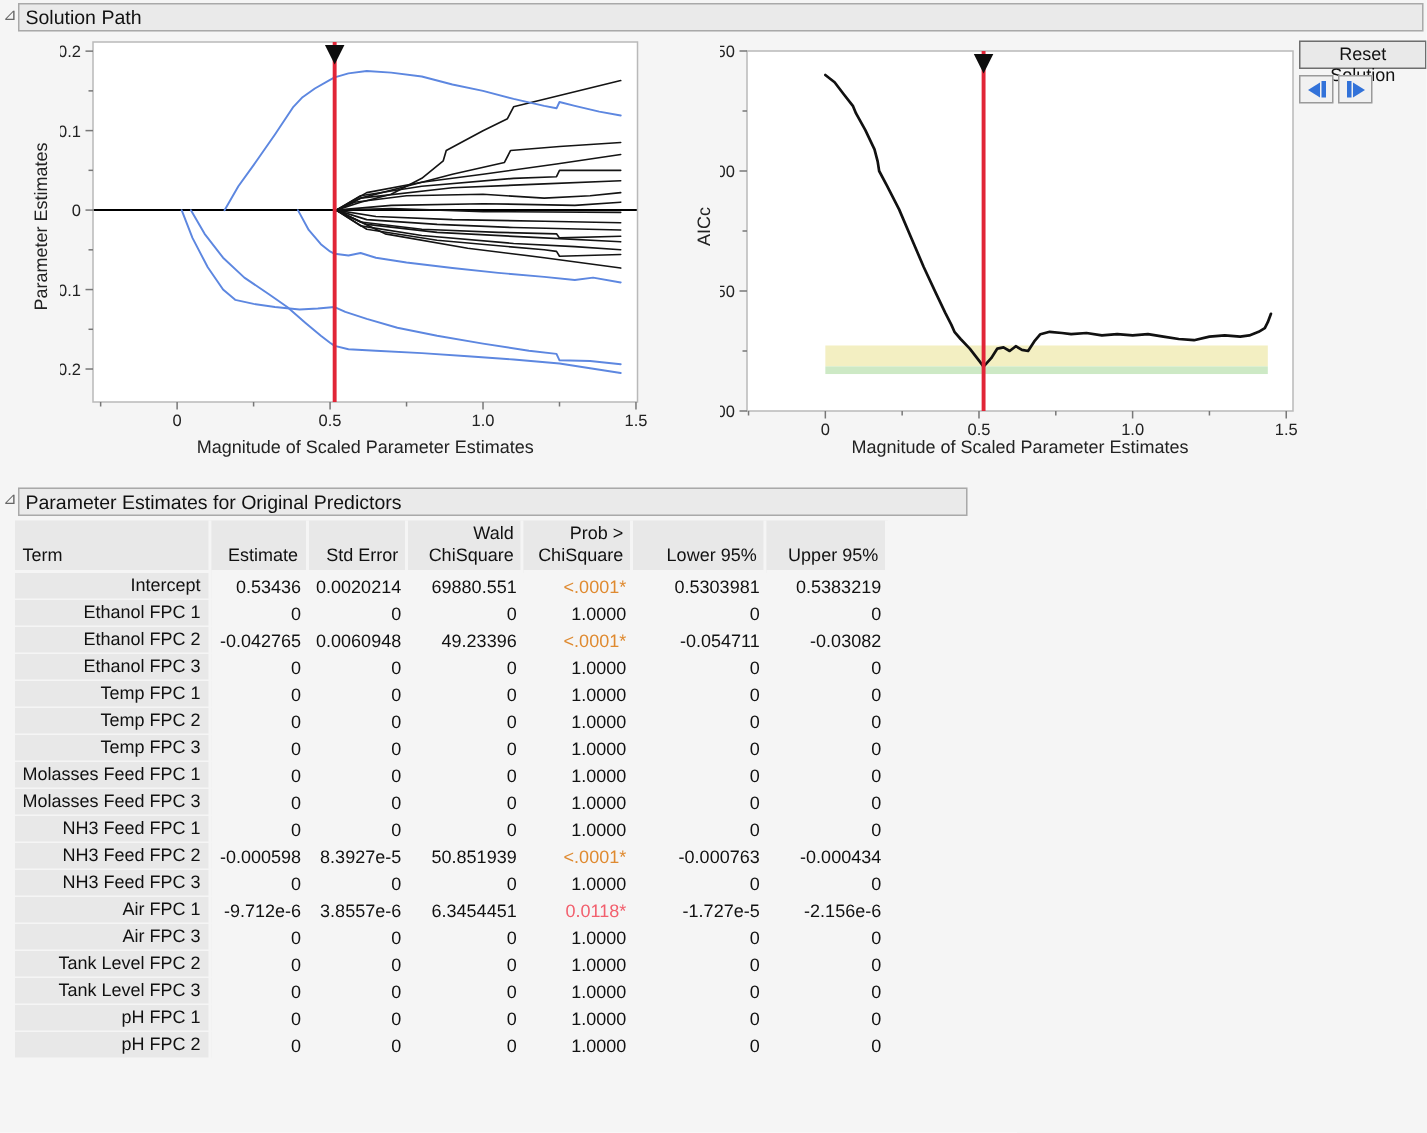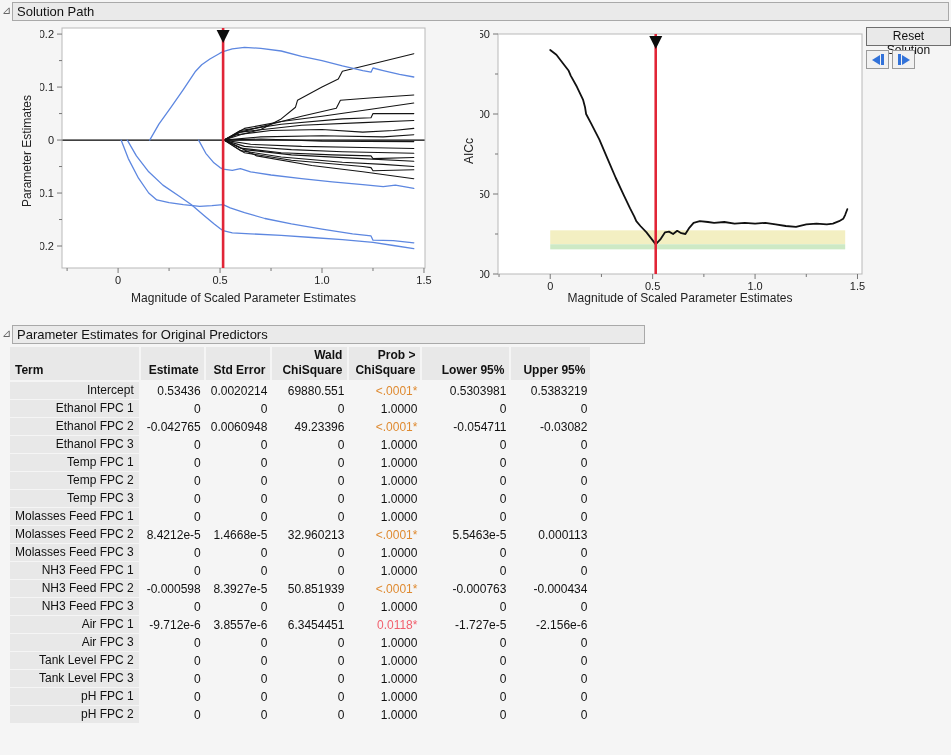--- a/index.html
+++ b/index.html
@@ -17,21 +17,21 @@
        box-sizing:border-box;cursor:pointer;color:#111;}
   .stepbtn{position:absolute;width:23px;height:19px;background:#f1f1f1;border:1px solid #9a9a9a;
        box-sizing:border-box;display:flex;align-items:center;justify-content:center;gap:1px;cursor:pointer;}
   .tri-l{width:0;height:0;border-top:5px solid transparent;border-bottom:5px solid transparent;
        border-right:8px solid #3272d9;}
   .tri-r{width:0;height:0;border-top:5px solid transparent;border-bottom:5px solid transparent;
        border-left:8px solid #3272d9;}
   .vbar{width:3px;height:11px;background:#3272d9;}
   .ptable{position:absolute;left:10px;top:347px;border-collapse:separate;border-spacing:0;
        font-size:12px;table-layout:fixed;}
-  .ptable th{background:#e8e8e8;font-weight:bold;vertical-align:bottom;text-align:right;
+  .ptable th{background:#e8e8e8;font-weight:normal;vertical-align:bottom;text-align:right;
        padding:1px 5px 2px 5px;border-right:2px solid #f5f5f5;border-bottom:2px solid #f5f5f5;
        height:30px;line-height:15px;box-sizing:border-box;white-space:nowrap;}
   .ptable th.left{text-align:left;}
   .ptable td{height:17px;line-height:17px;padding:0 5px;white-space:nowrap;box-sizing:border-box;}
   .ptable td.term{background:#e8e8e8;border-right:2px solid #f5f5f5;border-bottom:1px solid #f5f5f5;text-align:right;}
   .ptable td.num{text-align:right;}
 </style>
 </head>
 <body>
 
@@ -252,29 +252,20 @@
         <tr>
           <td class="term">Molasses Feed FPC 1</td>
           <td class="num">0</td>
           <td class="num">0</td>
           <td class="num">0</td>
           <td class="num">1.0000</td>
           <td class="num">0</td>
           <td class="num">0</td>
         </tr>
         <tr>
-          <td class="term">Molasses Feed FPC 2</td>
-          <td class="num">8.4212e-5</td>
-          <td class="num">1.4668e-5</td>
-          <td class="num">32.960213</td>
-          <td class="num" style="color: rgb(223, 138, 48);">&lt;.0001*</td>
-          <td class="num">5.5463e-5</td>
-          <td class="num">0.000113</td>
-        </tr>
-        <tr>
           <td class="term">Molasses Feed FPC 3</td>
           <td class="num">0</td>
           <td class="num">0</td>
           <td class="num">0</td>
           <td class="num">1.0000</td>
           <td class="num">0</td>
           <td class="num">0</td>
         </tr>
         <tr>
           <td class="term">NH3 Feed FPC 1</td>

